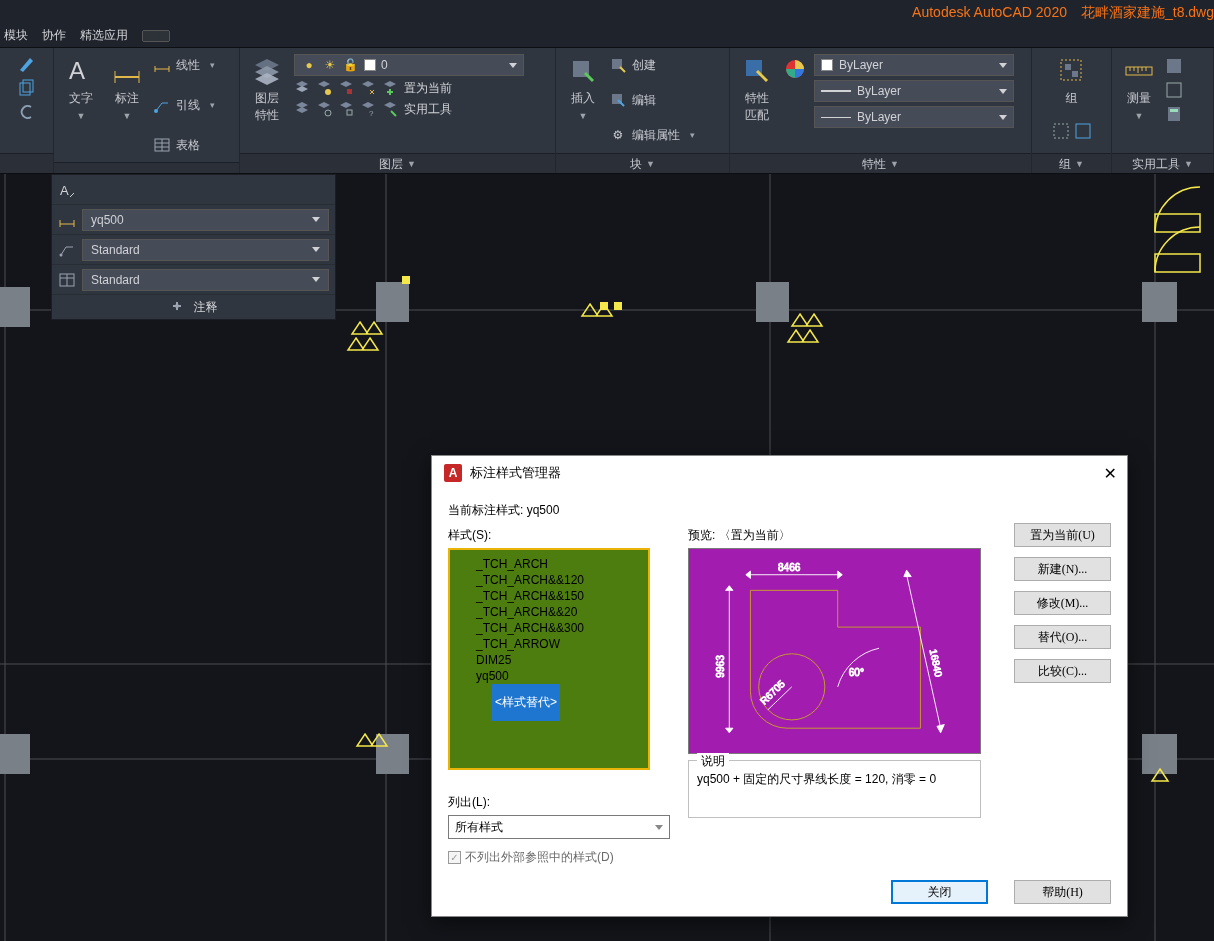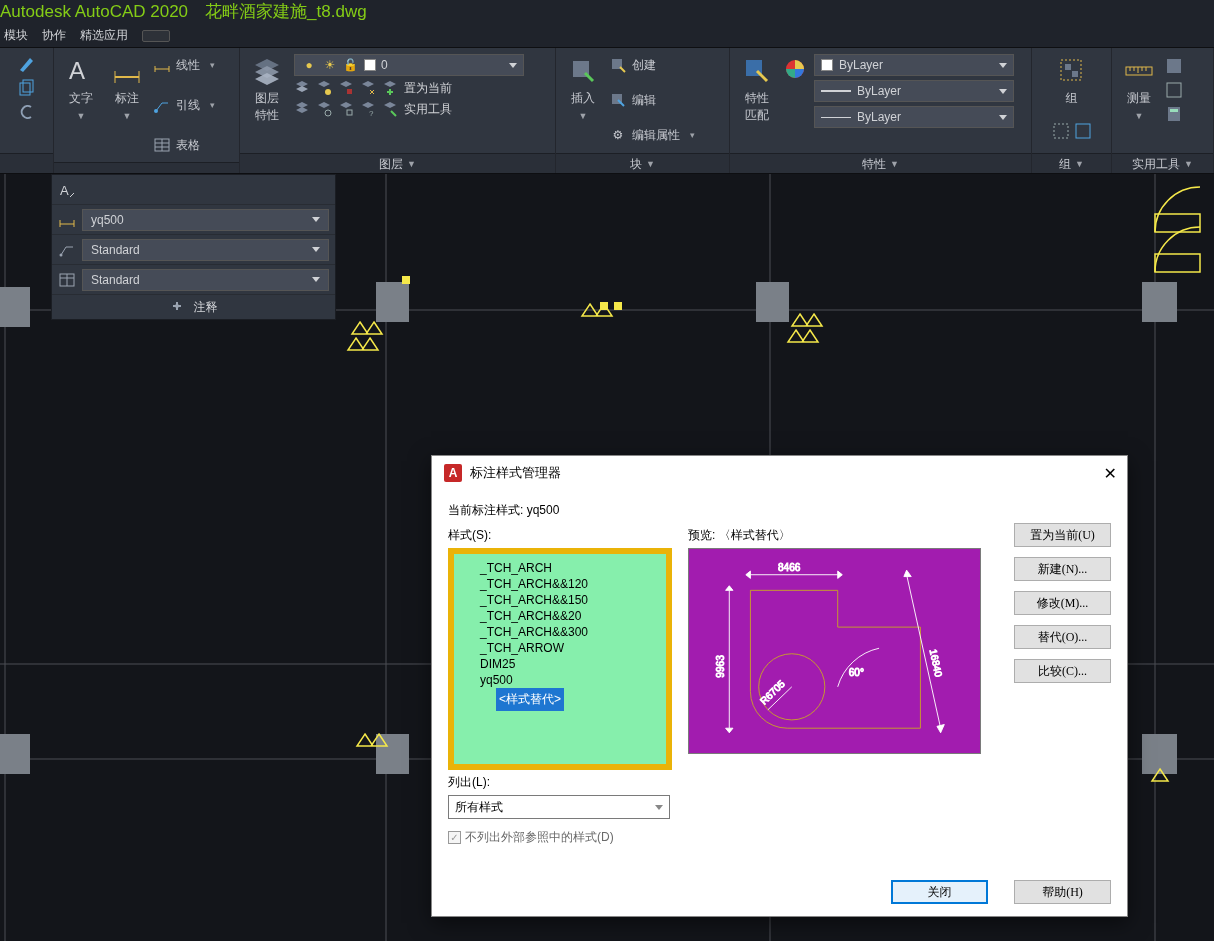--- a/index.html
+++ b/index.html
@@ -1,17 +1,17 @@
 <!DOCTYPE html>
 <html><head>
 <meta charset="utf-8">
 <style>
 *{margin:0;padding:0;box-sizing:border-box;font-family:"Microsoft YaHei",SimSun,Arial,sans-serif}
 html,body{width:1214px;height:941px;background:#13151a;overflow:hidden;color:#d0d2d6;font-size:12px;position:relative}
-.titlebar{height:24px;background:#1f232b;text-align:left;line-height:24px;color:#84cc16;font-size:17px}
+.titlebar{height:24px;background:#1f232b;text-align:right;line-height:24px;color:#f97316;font-size:14px}
 .menubar{height:24px;background:#1f232b;display:flex;align-items:center;padding:0 4px;gap:14px;color:#d0d2d6;border-bottom:1px solid #0e0f12}
 .menubar .menu-item{cursor:pointer}
 .menubar .swatch{width:28px;height:12px;background:#2d3138;border:1px solid #555;border-radius:2px}
 .ribbon{height:126px;background:#303640;display:flex;border-bottom:1px solid #0d0e11}
 .panel{border-right:1px solid #23262d;display:flex;flex-direction:column;justify-content:space-between;position:relative;height:100%}
 .panel-title{height:20px;line-height:20px;text-align:center;color:#c7cad0;font-size:12px;background:#2a2f38;border-top:1px solid #1c1f25;display:flex;justify-content:center;align-items:center;gap:4px}
 .panel-body{flex:1;display:flex;align-items:flex-start;padding:6px 8px;gap:8px}
 .big-btn{display:flex;flex-direction:column;align-items:center;justify-content:center;gap:4px;color:#c7cad0;font-size:12px;padding:2px 4px}
 .big-btn .big-icon{width:30px;height:30px;display:flex;align-items:center;justify-content:center}
 .small-row{display:flex;align-items:center;gap:6px;color:#c7cad0;font-size:12px;height:22px}
@@ -26,23 +26,23 @@
 .anno-footer{height:24px;display:flex;align-items:center;justify-content:center;background:#303640;color:#d0d2d6;gap:6px}
 .anno-pin{width:18px;color:#9ea2a9}
 .canvas-svg{position:absolute;left:0;top:0;width:100%;height:100%}
 .dialog{position:absolute;left:431px;top:455px;width:697px;height:462px;background:#fff;border:1px solid #888;box-shadow:0 6px 20px rgba(0,0,0,.5);color:#000;font-size:12px;z-index:20;font-family:SimSun,"Microsoft YaHei",Arial}
 .dlg-title{height:34px;display:flex;align-items:center;justify-content:space-between;padding:0 10px 0 12px}
 .dlg-title .tleft{display:flex;align-items:center;gap:8px}
 .dlg-title .tleft .aicon{width:18px;height:18px;background:#c62828;color:#fff;display:flex;align-items:center;justify-content:center;font-weight:bold;font-size:12px;border-radius:2px}
 .dlg-title .close{font-size:16px;cursor:pointer}
 .dlg-body{padding:8px 16px 12px;display:flex;flex-direction:column;height:calc(100% - 34px)}
 .dlg-label{margin:4px 0}
-.style-list{width:224px;height:222px;border:6px solid #eab308;background:#86efac;padding:6px 0;overflow:auto;font-family:SimSun}
+.style-list{width:202px;height:222px;border:2px solid #eab308;background:#4d7c0f;padding:6px 0;overflow:auto;font-family:SimSun}
 .style-list .li{padding:1px 0 1px 26px;white-space:nowrap}
-.style-list .li.selected{background:#1e76d1;color:#fff;display:inline-block;margin-left:42px;padding:3px 3px}
+.style-list .li.selected{background:#1e76d1;color:#fff;display:inline-block;margin-left:42px;padding:10px 3px}
 .win-btn{width:97px;height:24px;border:1px solid #adadad;background:#e1e1e1;cursor:pointer;font-size:12px;font-family:SimSun;text-align:center;display:flex;align-items:center;justify-content:center}
 .win-btn.focus{border:2px solid #0078d7;background:#e5f1fb}
 .preview-svg{width:100%;height:100%}
 .group-box{border:1px solid #c0c0c0;padding:10px 8px 8px;position:relative;margin-top:6px}
 .group-box .legend{position:absolute;top:-8px;left:8px;background:#fff;padding:0 4px}
 .win-select{width:222px;height:24px;border:1px solid #7a7a7a;background:#fff;padding:0 6px;display:flex;align-items:center;justify-content:space-between;font-family:SimSun}
 .chev{width:0;height:0;border-left:4px solid transparent;border-right:4px solid transparent;border-top:5px solid #888}
 .chev-white{border-top-color:#d0d2d6}
 .tri-down{font-size:9px;color:#9ea2a9}
 .chk{width:13px;height:13px;border:1px solid #999;display:inline-flex;align-items:center;justify-content:center;font-size:10px;margin-right:4px;color:#999;background:#f5f5f5}
@@ -548,33 +548,33 @@
           <div class="li">_TCH_ARCH</div>
           <div class="li">_TCH_ARCH&amp;&amp;120</div>
           <div class="li">_TCH_ARCH&amp;&amp;150</div>
           <div class="li">_TCH_ARCH&amp;&amp;20</div>
           <div class="li">_TCH_ARCH&amp;&amp;300</div>
           <div class="li">_TCH_ARROW</div>
           <div class="li">DIM25</div>
           <div class="li">yq500</div>
           <div><span class="li selected">&lt;样式替代&gt;</span></div>
         </div>
-        <div class="dlg-label" style="margin-top:4px">列出(L):</div>
+        <div class="dlg-label" style="margin-top:24px">列出(L):</div>
         <div class="win-select">
             <span>所有样式</span>
             <span class="chev"></span>
           </div>
         <div style="margin-top:10px;display:flex;align-items:center;color:#6a6a6a">
           <span class="chk">✓</span>
           <span>不列出外部参照中的样式(D)</span>
         </div>
       </div>
 
       <div style="flex:1">
-        <div class="dlg-label">预览: 〈样式替代〉</div>
+        <div class="dlg-label">预览: 〈置为当前〉</div>
         <div style="width:293px;height:206px;background:#a21caf;border:1px solid #7a7a7a">
           <svg class="preview-svg" viewBox="0 0 293 222">
             <g stroke="#c9a227" fill="none" stroke-width="1">
               <path d="M55 45 L150 45 L150 85 L240 85 L240 195 L95 195 A40 40 0 0 1 55 155 Z"></path>
               <circle cx="100" cy="150" r="36"></circle>
             </g>
             <g stroke="#fff" fill="#fff" stroke-width="1" font-size="11" font-family="SimSun">
               <line x1="55" y1="28" x2="150" y2="28"></line>
                 <path d="M55 24 L50 28 L55 32 Z M150 24 L155 28 L150 32 Z"></path>
               <text x="85" y="24">8466</text>
@@ -584,20 +584,24 @@
               <line x1="225" y1="28" x2="262" y2="195"></line>
                 <path d="M222 30 L225 23 L230 30 Z M258 193 L262 200 L266 191 Z"></path>
               <text x="250" y="110" transform="rotate(78 250 110)">16840</text>
               <path d="M150 150 A60 60 0 0 1 195 108" stroke="#fff" fill="none"></path>
               <text x="162" y="138">60°</text>
               <line x1="100" y1="150" x2="74" y2="175"></line>
                 <text x="70" y="170" transform="rotate(-44 70 170)">R6705</text>
             </g>
           </svg>
         </div>
+        <div class="group-box" style="width:293px;height:58px">
+          <span class="legend">说明</span>
+          <div style="line-height:1.4">yq500 + 固定的尺寸界线长度 = 120, 消零 = 0</div>
+        </div>
       </div>
 
       <div style="display:flex;flex-direction:column;gap:10px;width:97px">
         <div class="win-btn">置为当前(U)</div>
         <div class="win-btn">新建(N)...</div>
         <div class="win-btn">修改(M)...</div>
         <div class="win-btn">替代(O)...</div>
         <div class="win-btn">比较(C)...</div>
       </div>
     </div>

